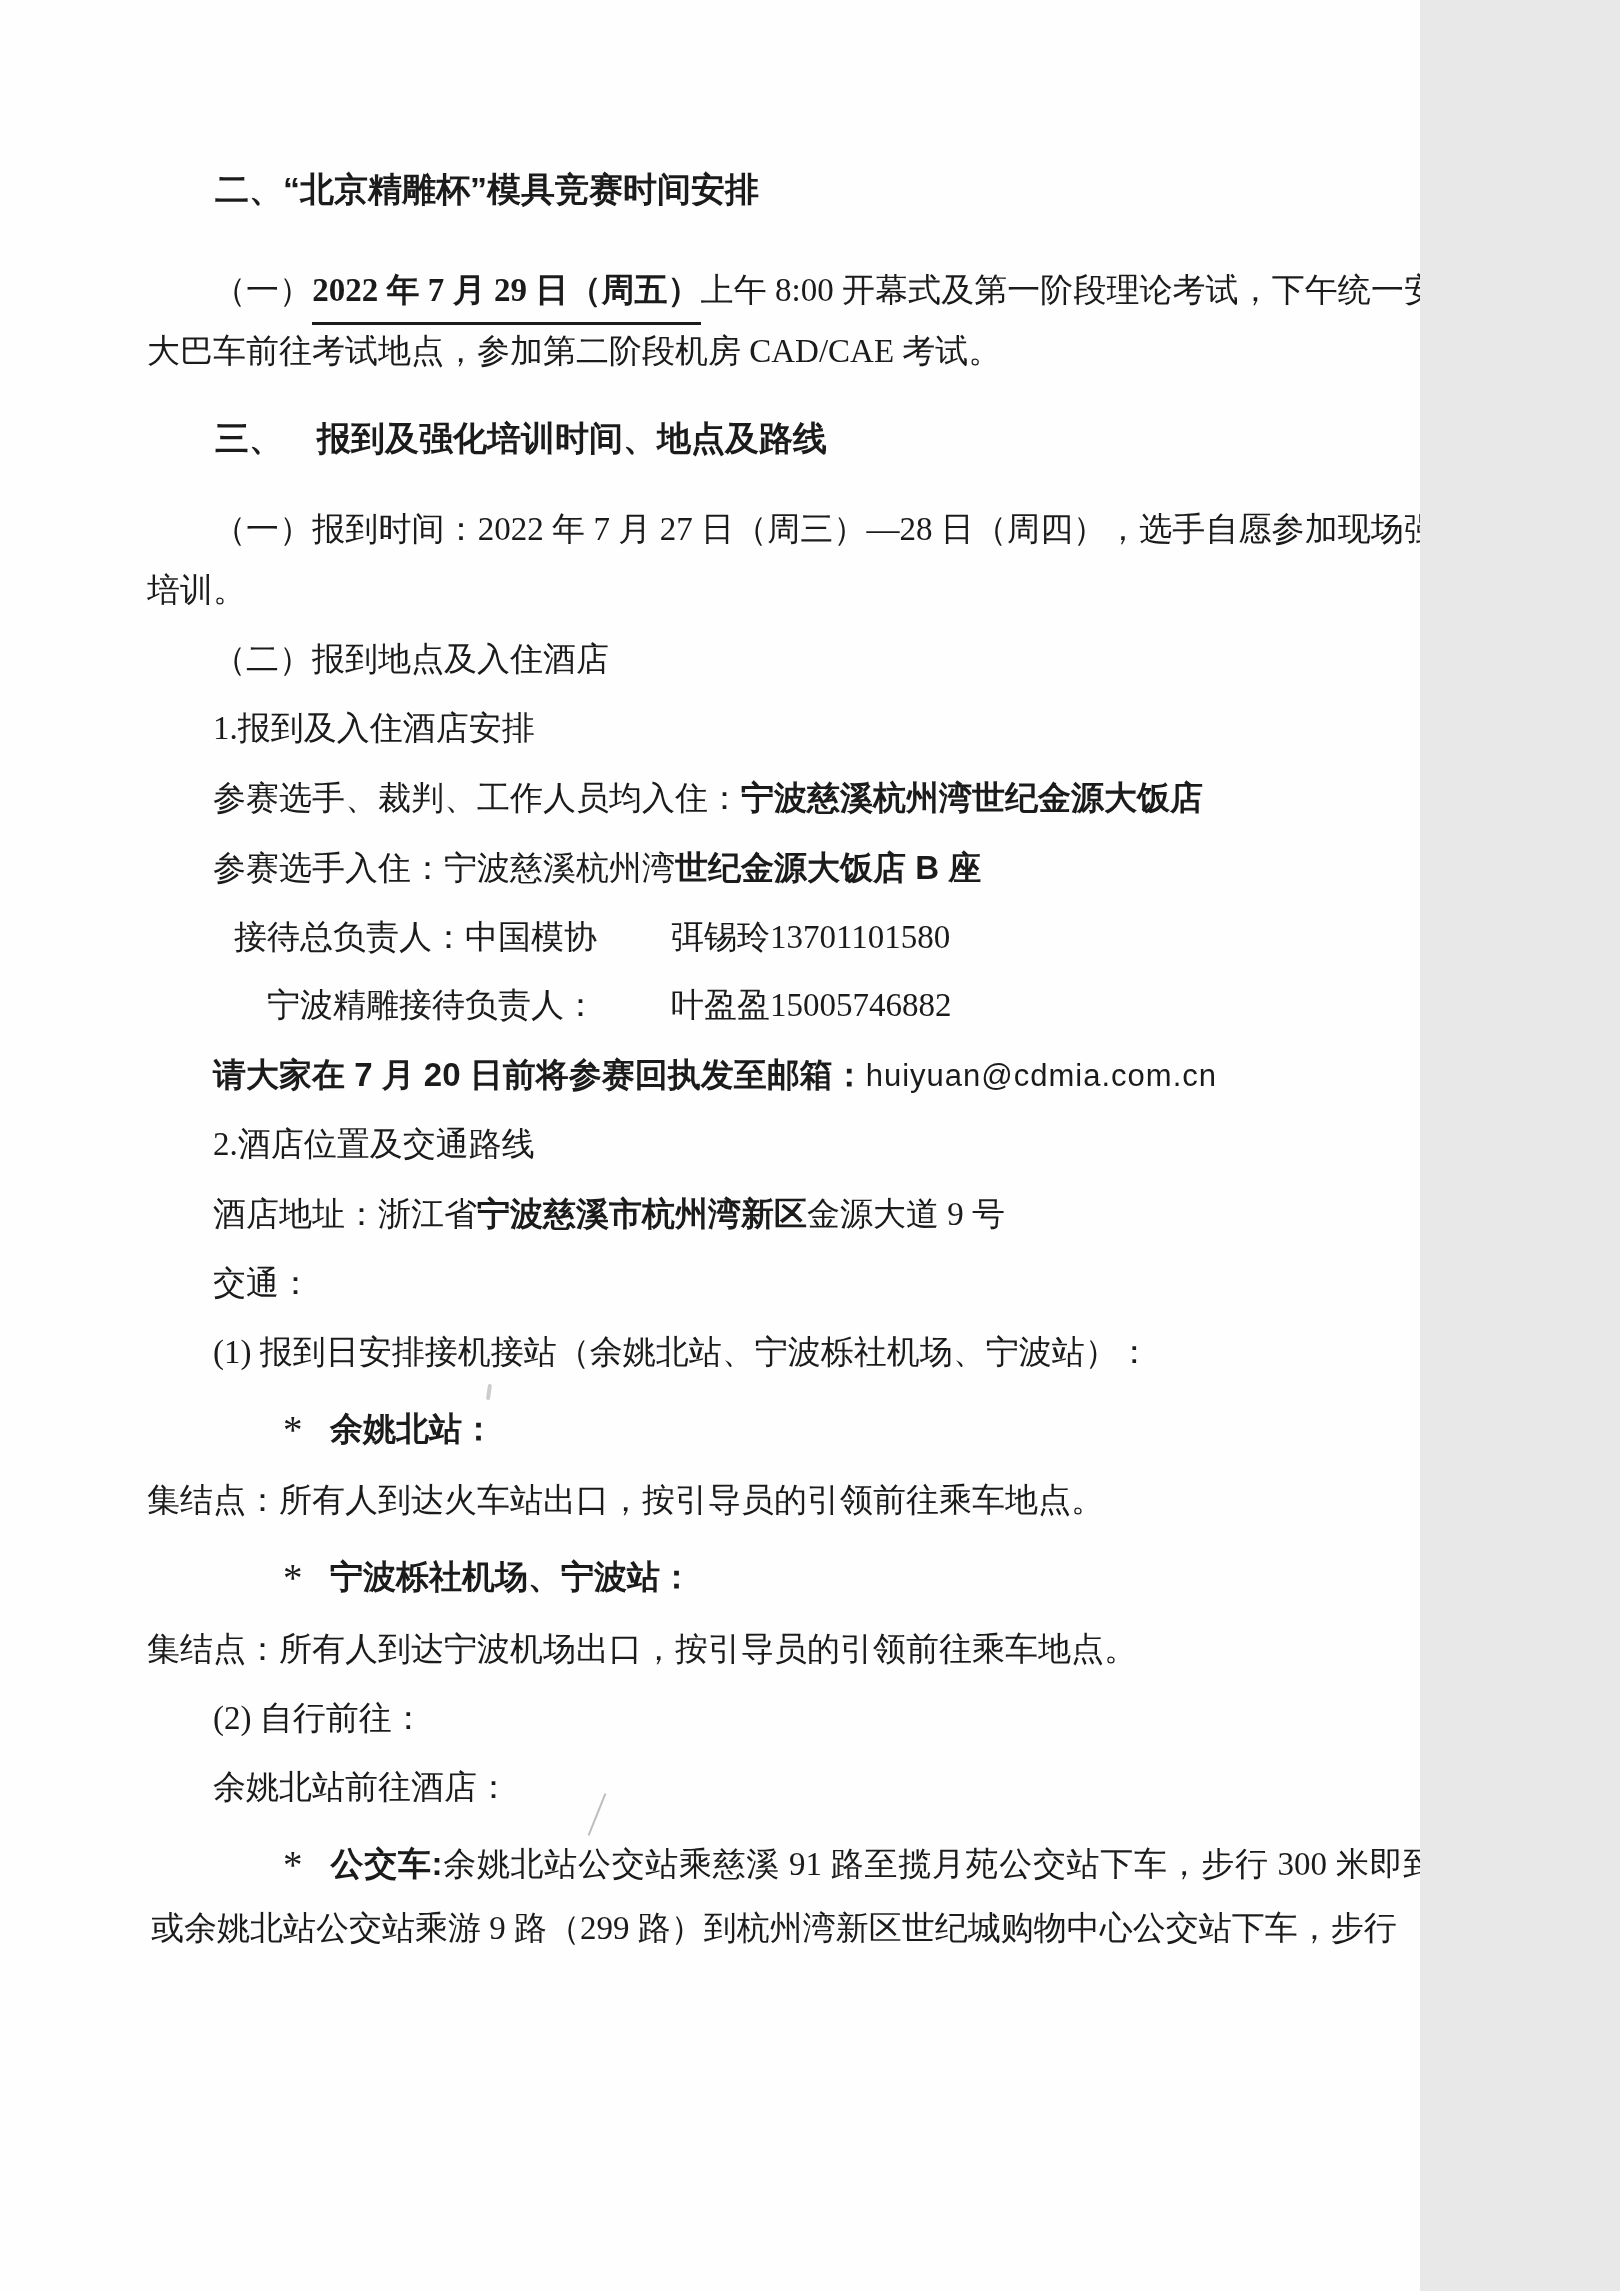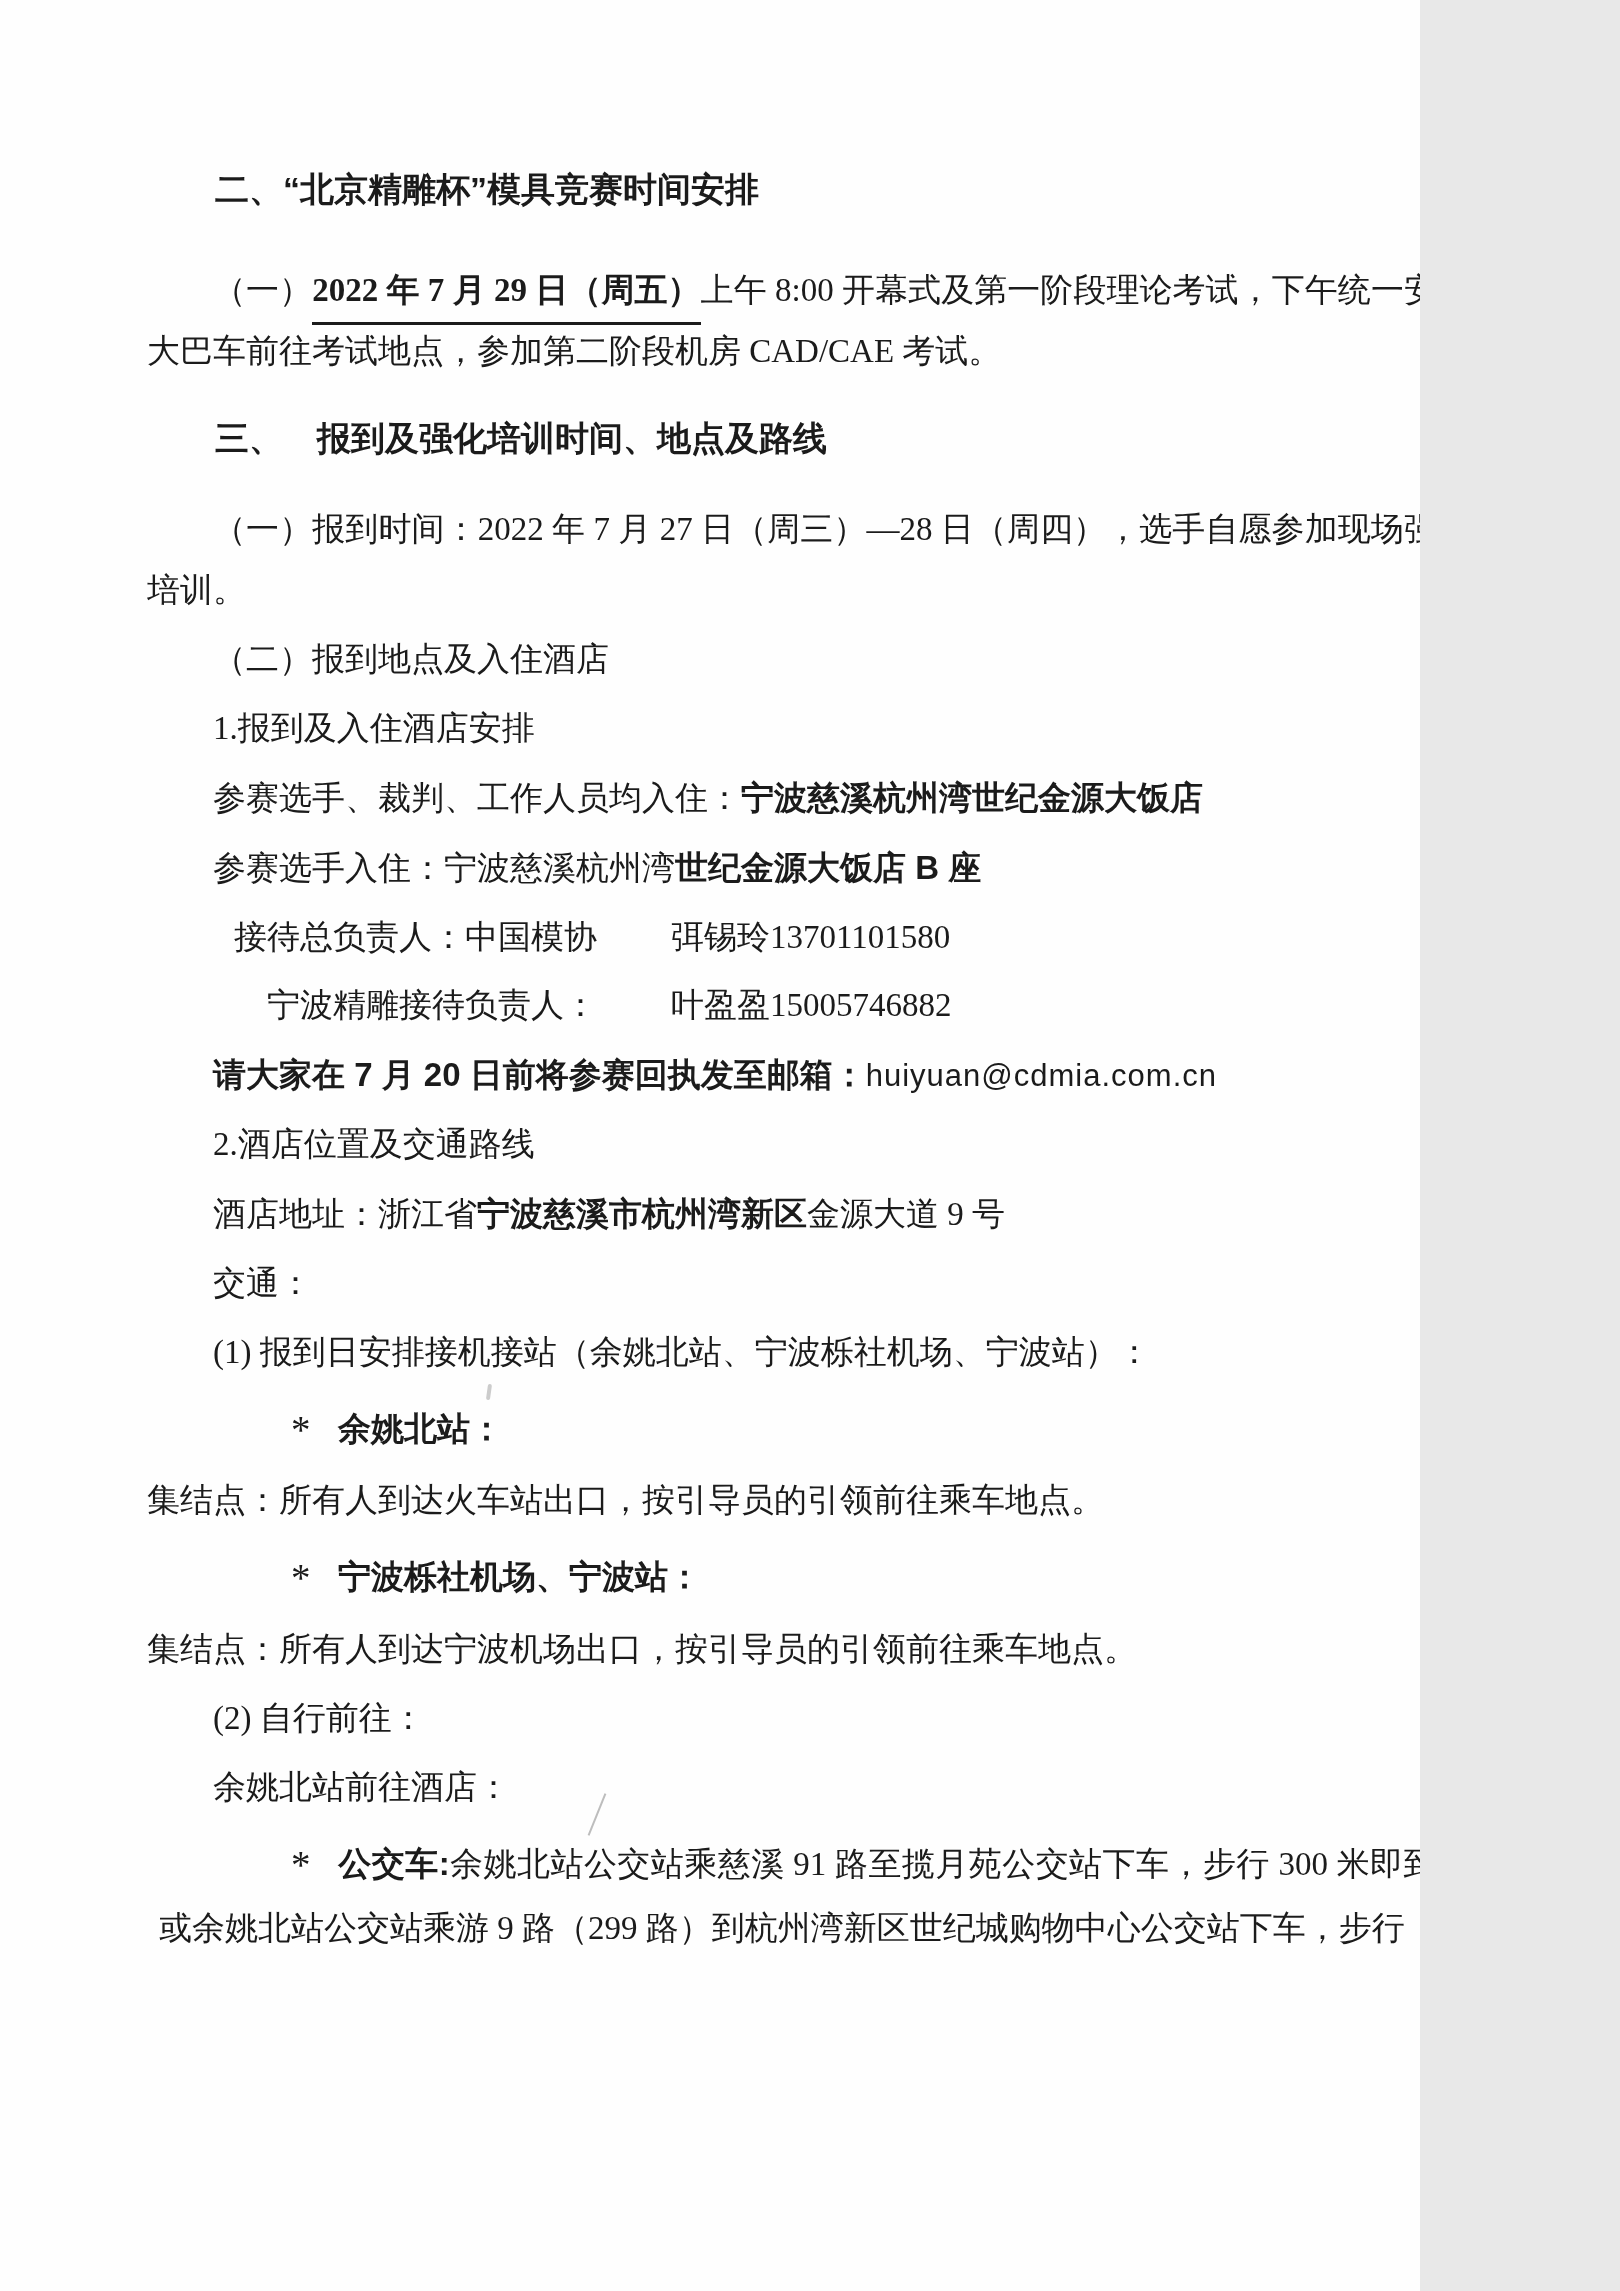--- a/index.html
+++ b/index.html
@@ -45,21 +45,21 @@
     letter-spacing:1px;
   }
   .contact-row{
     display:flex;
     margin:7.8px 0 7.8px 2em;
     text-align:right;
   }
   .contact-label{width:384px;flex:none;}
   .contact-name{width:173px;flex:none;}
   .contact-phone{flex:none;}
-  .bullet-row{margin-left:12px;}
+  .bullet-row{margin-left:4px;}
   .bullet-star{
     display:inline-block;
     font-size:39px;
     margin-right:27.4px;
     transform:translateY(2.9px);
   }
   .artifact{position:absolute;pointer-events:none;}
   .artifact-1{
     left:487px;top:1384px;width:3.9px;height:15.7px;
     background:#cccccc;transform:rotate(8deg);border-radius:2px;

